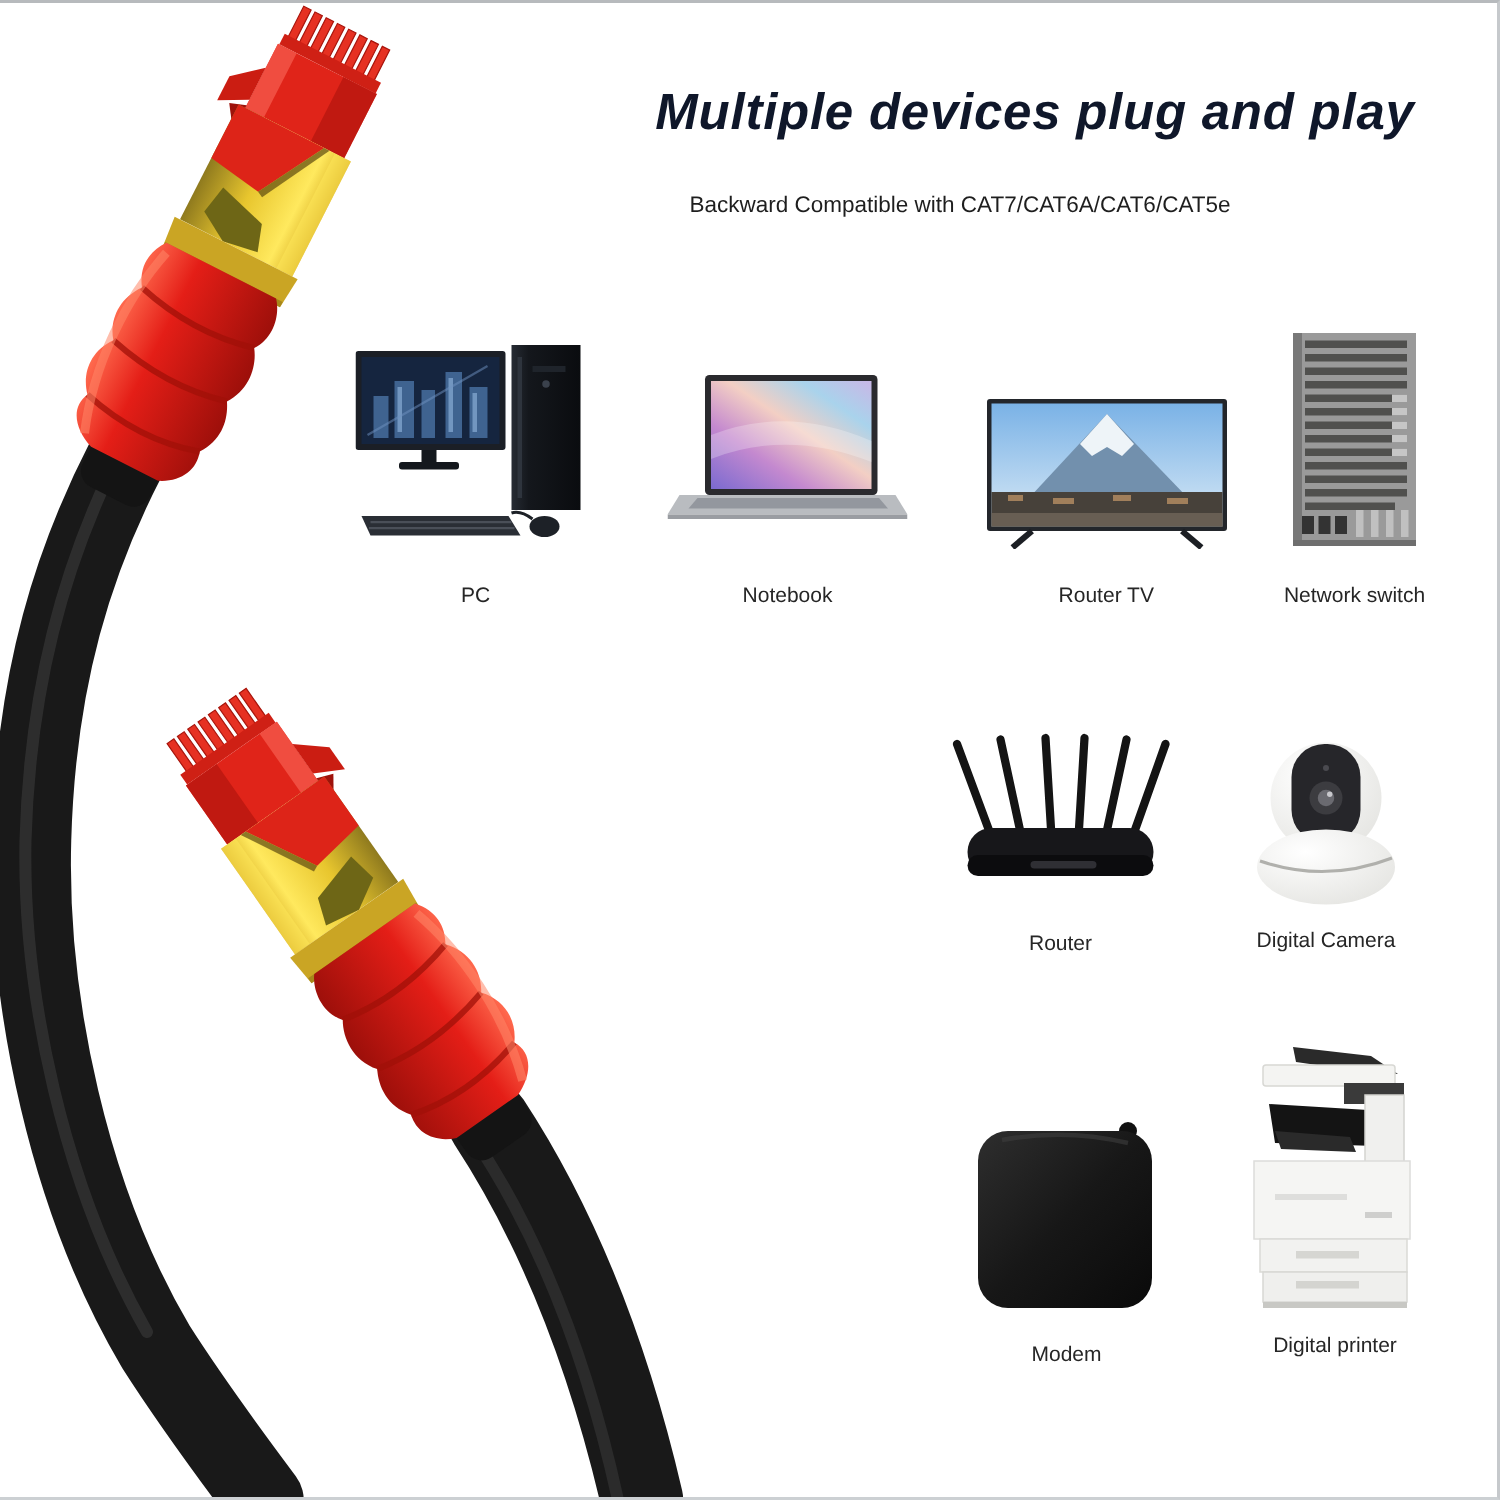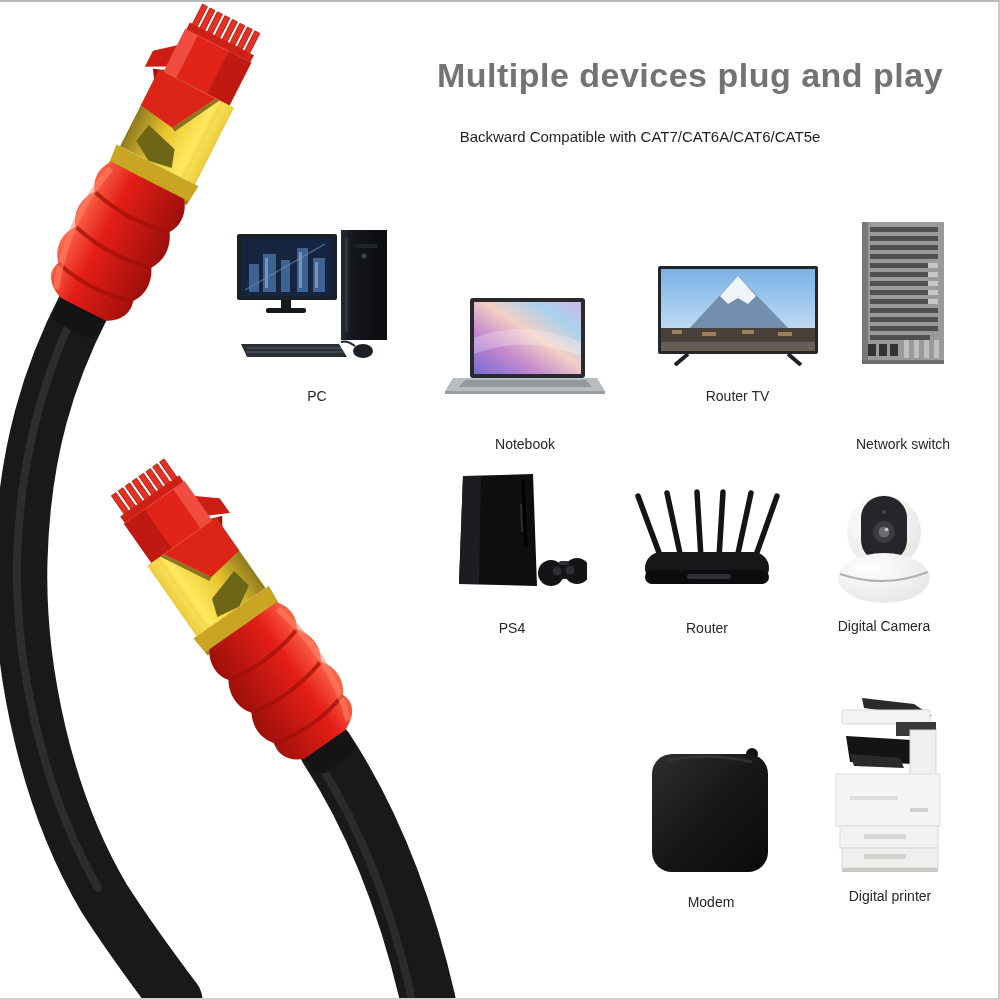--- a/index.html
+++ b/index.html
@@ -17,23 +17,23 @@
     position:absolute;left:300px;top:128px;width:680px;text-align:center;
     font-size:15px;font-weight:400;
   }
   .device{position:absolute;}
   .device .icon-wrap{display:flex;justify-content:center;}
   .device .label{
     position:absolute;left:50%;transform:translateX(-50%);white-space:nowrap;
     font-size:14px;color:#262626;
   }
   .device-pc{left:237px;top:230px;width:160px;}           .device-pc .label{top:158px;}
-  .device-notebook{left:445px;top:250px;width:160px;margin-top:48px;}     .device-notebook .label{top:138px;}
+  .device-notebook{left:445px;top:250px;width:160px;}     .device-notebook .label{top:138px;}
   .device-smart-tv{left:655px;top:266px;width:165px;}     .device-smart-tv .label{top:122px;}
-  .device-network-switch{left:818px;top:222px;width:170px;}.device-network-switch .label{top:166px;margin-top:48px;}
+  .device-network-switch{left:818px;top:222px;width:170px;}.device-network-switch .label{top:166px;}
   .device-ps4{left:432px;top:474px;width:160px;}          .device-ps4 .label{top:146px;}
   .device-router{left:631px;top:488px;width:152px;}       .device-router .label{top:132px;text-align:center;}
   .device-security-camera{left:825px;top:490px;width:118px;}.device-security-camera .label{top:128px;}
   .device-modem{left:648px;top:742px;width:126px;}        .device-modem .label{top:152px;}
   .device-digital-printer{left:834px;top:696px;width:112px;}.device-digital-printer .label{top:192px;}
   svg{display:block;}
 </style>
 </head>
 <body>
 
@@ -91,21 +91,21 @@
     <path d="M 84 306 C 50 372, 24 450, 21 560 C 18 668, 46 800, 104 898
              C 127 934, 152 968, 176 1000" stroke="#191919" stroke-width="53" fill="none" stroke-linecap="round"></path>
     <path d="M 72 318 C 44 378, 20 455, 17 560 C 15 662, 42 790, 98 888" stroke="#474747" stroke-width="8" fill="none" opacity="0.45" stroke-linecap="round"></path>
     <path d="M 326 748 C 364 806, 402 888, 428 1000" stroke="#191919" stroke-width="55" fill="none" stroke-linecap="round"></path>
     <path d="M 314 756 C 352 812, 388 890, 412 1000" stroke="#474747" stroke-width="8" fill="none" opacity="0.4" stroke-linecap="round"></path>
 
     <use href="#plug" transform="translate(152,176) rotate(27)"></use>
     <use href="#plug" transform="translate(238,622) rotate(-35) scale(-1,1)"></use>
   </svg>
 
-  <div class="title" style="color: #737373;">Multiple devices plug and play</div>
+  <div class="title" style="color: #0f172a; font-style: italic;">Multiple devices plug and play</div>
   <div class="subtitle" style="color: rgb(30, 30, 30);">Backward Compatible with CAT7/CAT6A/CAT6/CAT5e</div>
 
   <div class="device device-pc">
     <div class="icon-wrap">
       <svg width="160" height="132" viewBox="0 0 160 132">
         <defs>
           <linearGradient id="towerG" x1="0" y1="0" x2="1" y2="0">
             <stop offset="0" stop-color="#262b33"></stop>
               <stop offset="0.25" stop-color="#14171c"></stop>
               <stop offset="1" stop-color="#0a0c0f"></stop>
@@ -230,39 +230,20 @@
             <rect x="52" y="118" width="5" height="18"></rect>
           <rect x="62" y="118" width="5" height="18"></rect>
             <rect x="72" y="118" width="5" height="18"></rect>
         </g>
         <rect x="0" y="138" width="82" height="4" fill="#6e6e6e"></rect>
       </svg>
     </div>
     <div class="label">Network switch</div>
   </div>
 
-  <div class="device device-ps4">
-    <div class="icon-wrap">
-      <svg width="150" height="118" viewBox="0 0 150 118">
-        <polygon points="26,2 96,0 100,112 22,110" fill="#0e0e10"></polygon>
-        <polygon points="26,2 44,2 42,110 22,110" fill="#1d1d21"></polygon>
-        <line x1="86" y1="6" x2="89" y2="72" stroke="#000000" stroke-width="3"></line>
-        <line x1="84" y1="30" x2="85" y2="58" stroke="#2c2c31" stroke-width="2"></line>
-        <g fill="#141417">
-          <circle cx="114" cy="99" r="13"></circle>
-          <circle cx="140" cy="97" r="13"></circle>
-          <polygon points="104,90 148,88 146,104 106,106"></polygon>
-        </g>
-        <circle cx="120" cy="97" r="4.5" fill="#2e2e33"></circle>
-        <circle cx="133" cy="96" r="4.5" fill="#2e2e33"></circle>
-        <rect x="122" y="87" width="10" height="4" rx="2" fill="#2e2e33"></rect>
-      </svg>
-    </div>
-    <div class="label">PS4</div>
-  </div>
 
   <div class="device device-router">
     <div class="icon-wrap">
       <svg width="152" height="104" viewBox="0 0 152 104">
         <g stroke="#141414" stroke-width="5.5" stroke-linecap="round">
           <line x1="30" y1="70" x2="7" y2="8"></line>
           <line x1="50" y1="70" x2="36" y2="5"></line>
           <line x1="70" y1="70" x2="66" y2="4"></line>
           <line x1="88" y1="70" x2="92" y2="4"></line>
           <line x1="106" y1="70" x2="120" y2="5"></line>

